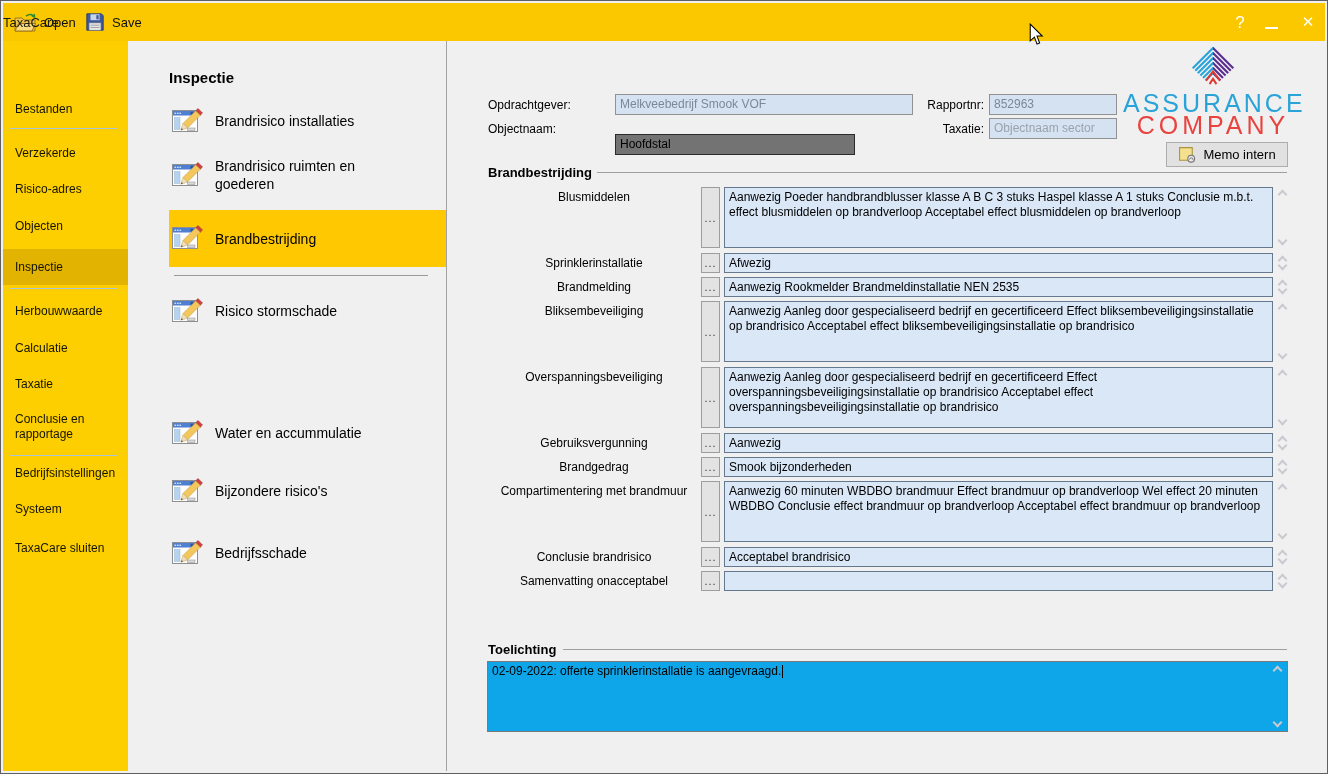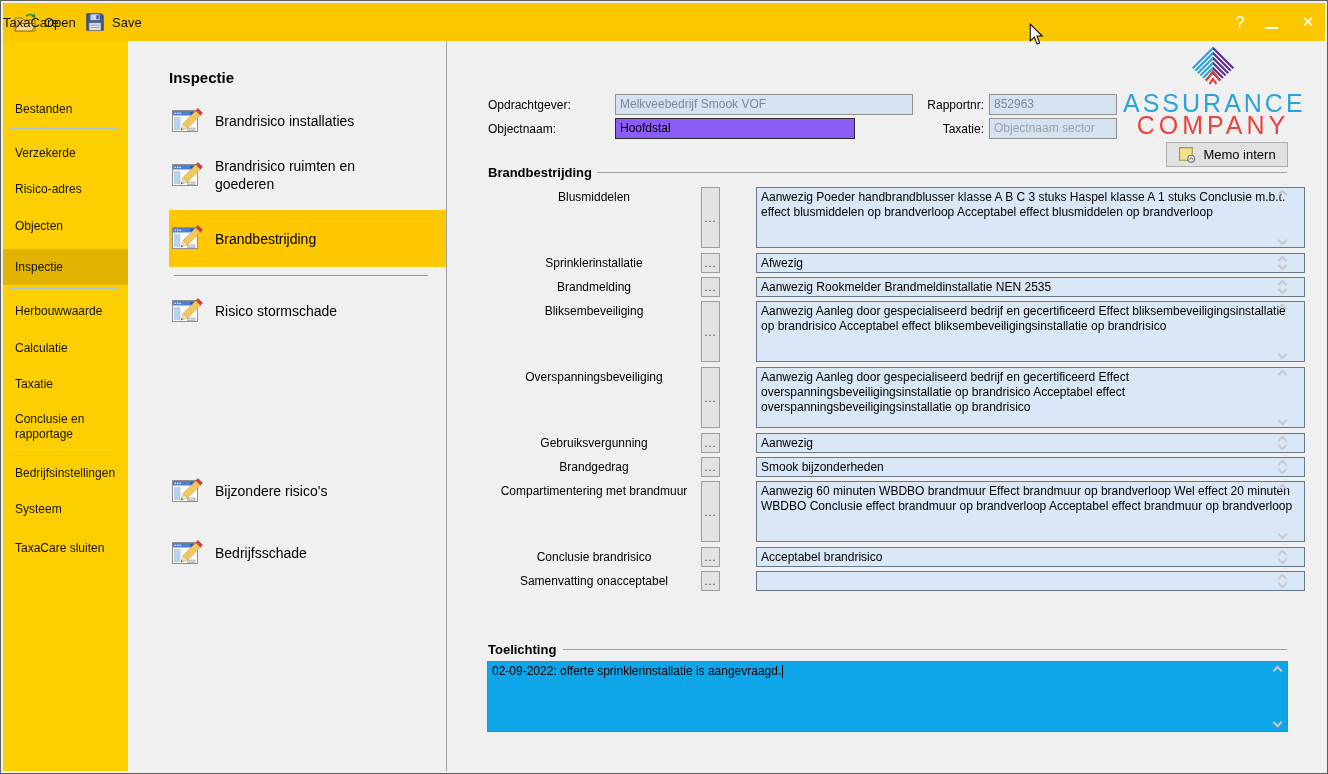--- a/index.html
+++ b/index.html
@@ -36,31 +36,31 @@
   .menu-label.narrow { width:150px; }
   .menu-div { position:absolute; left:173px; width:254px; height:1px; background:#9a9a9a; }
 
   
   .lbl { position:absolute; font-size:12px; color:#000; }
   .lbl.r { text-align:right; }
   .fld { position:absolute; border:1px solid #64788E; background:#D9E7F6; color:#000;
          font-size:12px; line-height:15px; padding:2px 4px; overflow:hidden; }
   .fld.disabled { background:#D5E2F1; border-color:#919191; color:#7B8898; }
   .fld.lighter { color:#9AA3AD; }
-  .fld.white { background:#8b5cf6; border-color:#2a2a2a; color:#000; }
+  .fld.white { background:#737373; border-color:#2a2a2a; color:#000;margin-top:16px; }
 
   .sec-title { position:absolute; font-size:13px; font-weight:bold; color:#000; }
   .sec-line { position:absolute; height:1px; background:#9f9f9f; }
 
   .row { position:absolute; left:0; width:1328px; }
   .row .lbl { left:487px; top:3px; width:212px;text-align:center; }
   .row .dots { position:absolute; left:700px; top:0; bottom:0; width:19px; background:#E3E3E3;
                border:1px solid #9d9d9d; color:#333; font-size:11px; display:flex;
                align-items:center; justify-content:center; letter-spacing:1px; cursor:default; }
-  .row .fld { left:723px; top:0; bottom:0; width:549px;margin-left:32px; }
+  .row .fld { left:723px; top:0; bottom:0; width:549px; }
   .chev { position:absolute; width:7px; height:7px; border-top:2px solid #C7CBD0;
           border-left:2px solid #C7CBD0; }
   .chev.up { transform:rotate(45deg); }
   .chev.down { transform:rotate(225deg); }
   .row .chev.up { left:1278px; top:4px; }
   .row .chev.down { left:1278px; bottom:4px; }
 
   .memo-btn { position:absolute; left:1165px; top:141px; width:122px; height:25px;
               background:#E1E1E1; border:1px solid #ADADAD; display:flex; align-items:center;
               justify-content:center; gap:6px; font-size:13px; color:#000; cursor:default; }
@@ -216,20 +216,26 @@
       </svg>
     <span class="menu-label">Brandbestrijding</span>
   </div>
   <div class="menu-div" style="top:274px"></div>
   <div class="menu-item" style="top:292px;height:36px">
     <svg width="32" height="27">
         <use href="#ico-winedit"></use>
       </svg>
     <span class="menu-label">Risico stormschade</span>
   </div>
+  <div class="menu-item" style="top:414px;height:36px">
+    <svg width="32" height="27">
+        <use href="#ico-winedit"></use>
+      </svg>
+    <span class="menu-label">Water en accummulatie</span>
+  </div>
   <div class="menu-item" style="top:534px;height:36px">
     <svg width="32" height="27">
         <use href="#ico-winedit"></use>
       </svg>
     <span class="menu-label">Bedrijfsschade</span>
   </div>
   <div class="menu-item" style="top:472px;height:36px">
     <svg width="32" height="27">
         <use href="#ico-winedit"></use>
       </svg>

